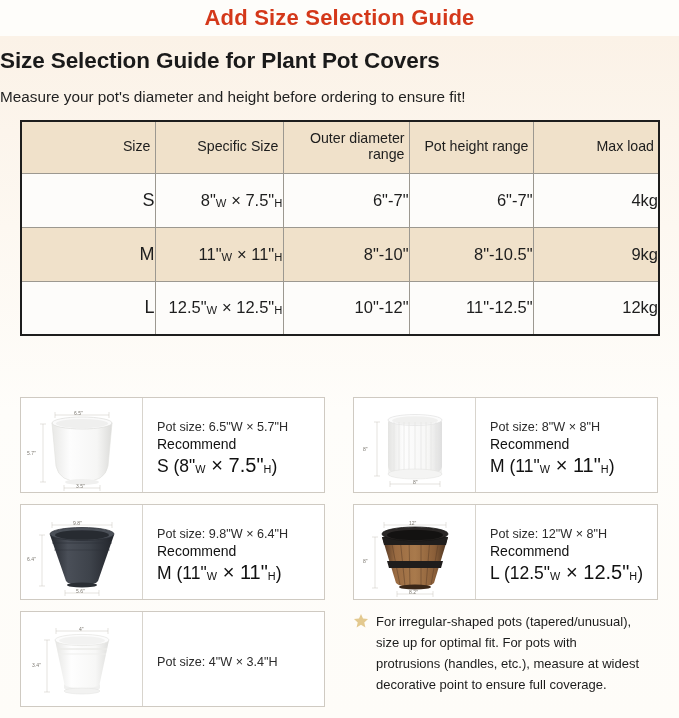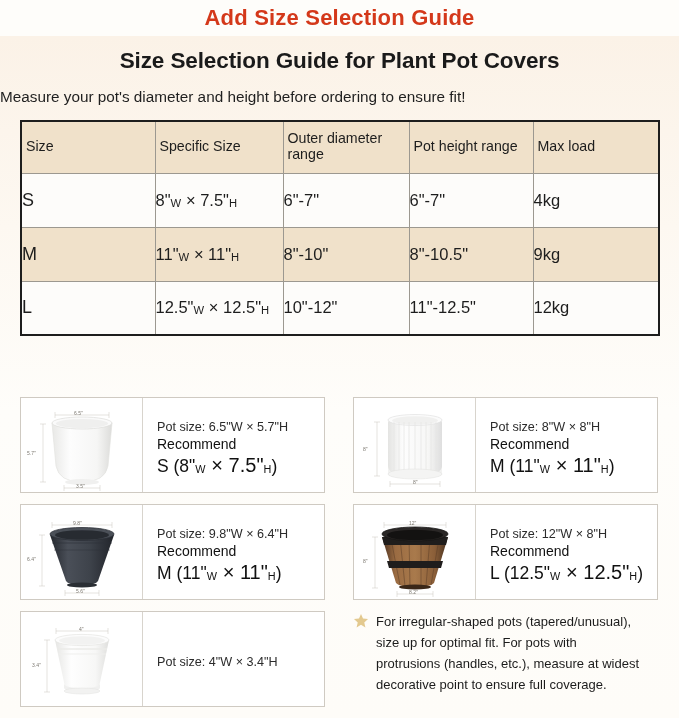--- a/index.html
+++ b/index.html
@@ -22,40 +22,39 @@
   }
 
   
   .panel {
     position: absolute; left: 0; top: 36px; width: 679px; height: 682px;
     background: linear-gradient(180deg,#fbf2e7 0%, #fdf8f1 28%, #fefdfa 55%, #fefcf8 100%);
   }
 
   .guide-title {
     position: absolute; left: 0; top: 12px; width: 679px;
-    text-align: center;
     font-size: 22.5px; font-weight: 700; color: #1a1a1a;
     letter-spacing: -0.1px;
   }
   .guide-sub {
     position: absolute; left: 0; top: 52px; width: 679px;
     text-align: left;
     font-size: 15.3px; color: #1f1f1f;
   }
 
   
   table.sizes {
     position: absolute; left: 20px; top: 84px; width: 638px;
     border-collapse: collapse;
     border: 2px solid #1d1d1d;
     table-layout: fixed;
   }
   table.sizes td, table.sizes th {
     border: 1px solid #9c9890;
-    text-align: left;
+    text-align: right;
     vertical-align: middle;
     color: #1d1d1d;
     font-weight: 400;
   }
   table.sizes th {
     background: #f0e1ca;
     height: 52px;
     font-size: 14.2px;
     line-height: 1.12;
     padding: 2px 4px;

